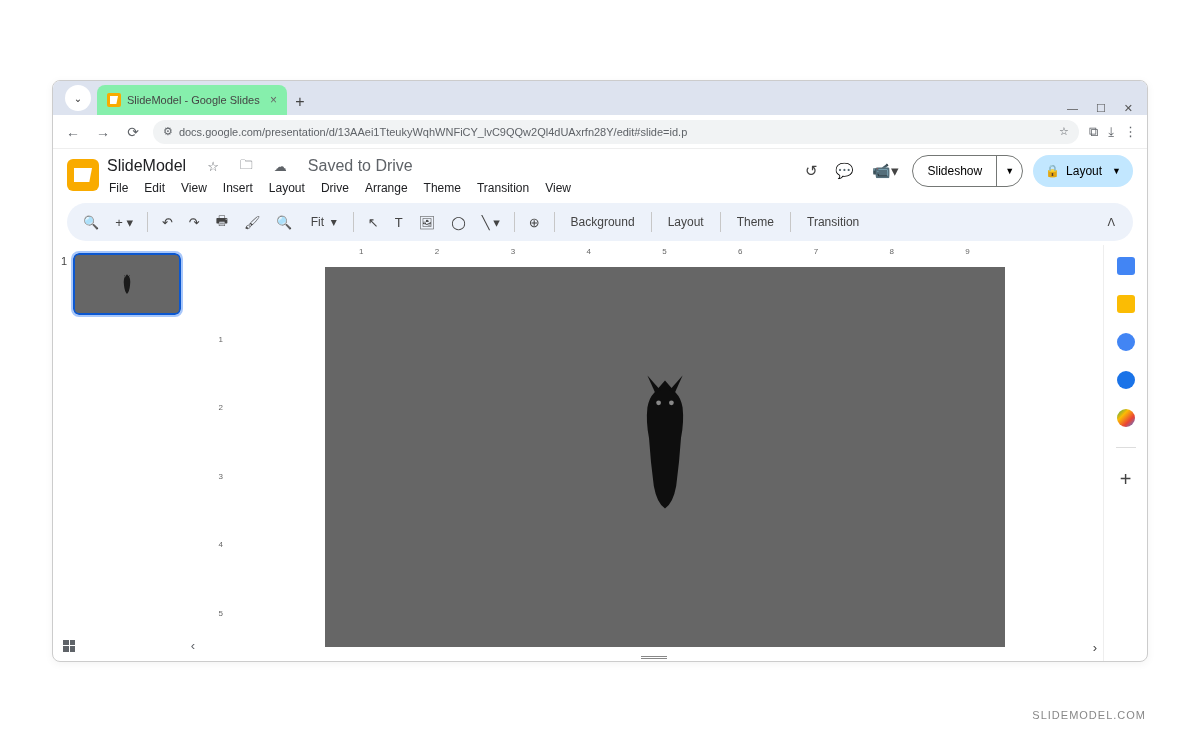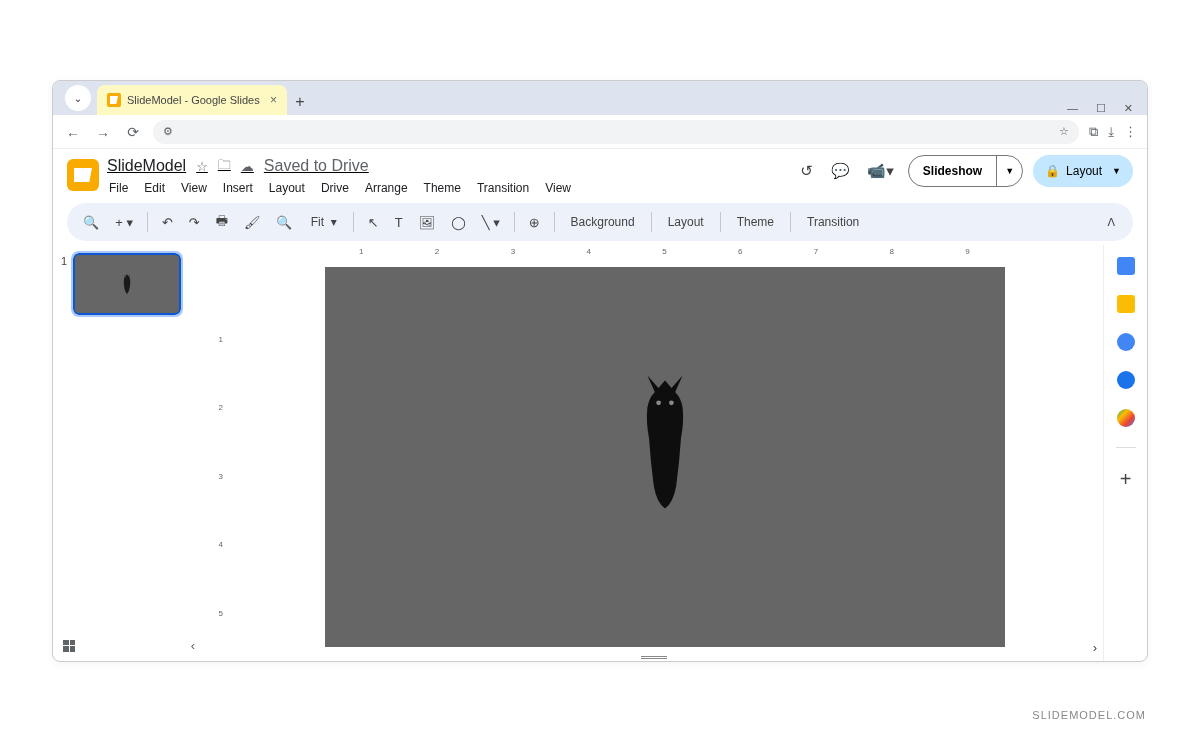--- a/index.html
+++ b/index.html
@@ -2,48 +2,48 @@
 <html><head>
 <meta charset="utf-8">
 <style>
 * { box-sizing: border-box; margin: 0; padding: 0; font-family: Arial, sans-serif; }
 body { background: #fff; width: 1200px; height: 743px; position: relative; }
 
 
 .browser { position: absolute; top: 80px; left: 52px; width: 1096px; height: 582px; background: #fff; border: 1px solid #ccc; border-radius: 8px; overflow: hidden; box-shadow: 0 2px 8px rgba(0,0,0,0.05); }
 .tab-strip { height: 34px; background: #dde3ef; display: flex; align-items: flex-end; padding-left: 6px; }
 .tab-collapse { width: 26px; height: 26px; border-radius: 50%; background: #fff; margin: 4px 6px; display: flex; align-items: center; justify-content: center; font-size: 10px; color: #333; cursor: pointer; }
-.tab { background: #fef9c3; height: 30px; border-radius: 8px 8px 0 0; padding: 0 10px; display: flex; align-items: center; gap: 6px; font-size: 11px; color: #444; width: 190px; }
+.tab { background: #86efac; height: 30px; border-radius: 8px 8px 0 0; padding: 0 10px; display: flex; align-items: center; gap: 6px; font-size: 11px; color: #444; width: 190px; }
 .tab .favicon { width: 14px; height: 14px; background: #f9ab00; border-radius: 2px; position: relative; }
 .tab .favicon::after { content: ""; position: absolute; inset: 3px; background: #fff; clip-path: polygon(0 0, 100% 0, 80% 100%, 0 100%); }
 .tab .close-x { margin-left: auto; font-size: 12px; color: #666; cursor: pointer; }
 .newtab { width: 26px; height: 26px; display: flex; align-items: center; justify-content: center; font-size: 16px; color: #444; cursor: pointer; }
 .win-controls { margin-left: auto; display: flex; gap: 18px; padding-right: 14px; color: #555; font-size: 11px; }
 .win-controls span { cursor: pointer; }
 
 .addr-bar { height: 34px; background: #fff; display: flex; align-items: center; gap: 10px; padding: 0 10px; border-bottom: 1px solid #eee; }
 .nav-btn { width: 20px; color: #5f6368; font-size: 14px; text-align: center; cursor: pointer; }
 .url-box { flex: 1; height: 24px; background: #f1f3f4; border-radius: 12px; display: flex; align-items: center; padding: 0 10px; font-size: 11px; color: #5f6368; gap: 6px; }
 .addr-icon { color: #5f6368; font-size: 13px; cursor: pointer; }
 
 
 .app-header { display: flex; align-items: flex-start; padding: 6px 14px 0; gap: 8px; }
 .app-logo { width: 32px; height: 32px; background: #f9ab00; border-radius: 6px; margin-top: 4px; display: flex; align-items: center; justify-content: center; }
 .app-logo::after { content: ""; width: 18px; height: 14px; background: #fff; clip-path: polygon(0 0, 100% 0, 85% 100%, 0 100%); }
 .title-area { display: flex; flex-direction: column; gap: 2px; }
-.title-row { display: flex; align-items: center; gap: 10px; text-decoration: underline; }
+.title-row { display: flex; align-items: center; gap: 21px; }
 .doc-title { font-size: 16px; color: #202124; }
 .title-icon { color: #5f6368; font-size: 13px; cursor: pointer; }
 .save-status { font-size: 16px; color: #5f6368; display: flex; align-items: center; gap: 4px; }
 .menubar { display: flex; gap: 12px; font-size: 12px; color: #202124; text-align: center; }
 .menubar span { cursor: pointer; padding: 2px 2px; }
 
 .header-right { margin-left: auto; display: flex; align-items: center; gap: 10px; }
 .hr-icon { color: #444; font-size: 15px; cursor: pointer; padding: 4px; }
-.slideshow-btn { display: flex; align-items: center; border: 1px solid #747775; border-radius: 18px; height: 32px; overflow: hidden; font-weight: bold; }
+.slideshow-btn { display: flex; align-items: center; border: 1px solid #747775; border-radius: 18px; height: 32px; overflow: hidden; }
 .slideshow-btn .main { padding: 0 14px; font-size: 12px; cursor: pointer; height: 100%; display: flex; align-items: center; border-right: 1px solid #747775; }
 .slideshow-btn .drop { padding: 0 8px; font-size: 9px; cursor: pointer; }
 .share-btn { display: flex; align-items: center; gap: 6px; background: #c2e7ff; border-radius: 18px; height: 32px; padding: 0 12px; font-size: 12px; cursor: pointer; }
 .share-btn .drop { font-size: 9px; margin-left: 4px; }
 
 
 .toolbar { height: 38px; margin: 6px 14px 0; background: #edf2fa; border-radius: 20px; display: flex; align-items: center; padding: 0 10px; gap: 4px; font-size: 12px; color: #444; }
 .tb-icon { padding: 4px 6px; cursor: pointer; font-size: 13px; display: flex; align-items: center; gap: 2px; }
 .tb-sep { width: 1px; height: 20px; background: #c7c7c7; margin: 0 4px; }
 .tb-text { padding: 4px 8px; cursor: pointer; }
@@ -103,20 +103,21 @@
       <span>✕</span>
     </div>
   </div>
 
   <div class="addr-bar">
     <span class="nav-btn">←</span>
     <span class="nav-btn">→</span>
     <span class="nav-btn">⟳</span>
     <div class="url-box">
       <span>⚙</span>
+      <span>docs.google.com/presentation/d/13AAei1TteukyWqhWNFiCY_lvC9QQw2Ql4dUAxrfn28Y/edit#slide=id.p</span>
       <span style="margin-left:auto">☆</span>
     </div>
     <span class="addr-icon">⧉</span>
     <span class="addr-icon">⤓</span>
     <span class="addr-icon">⋮</span>
   </div>
 
   <div class="app-header">
     <div class="app-logo"></div>
     <div class="title-area">

